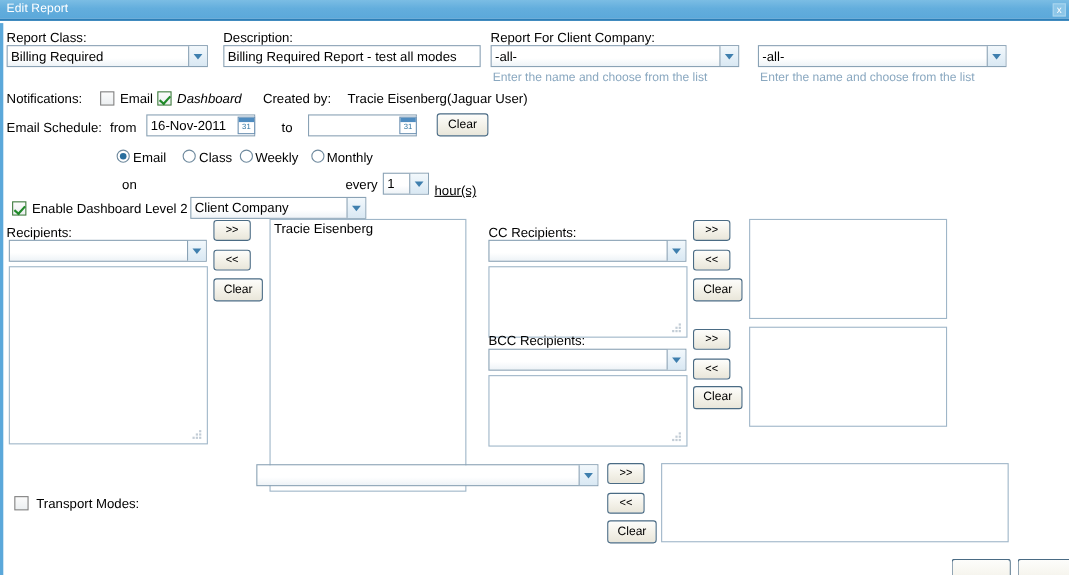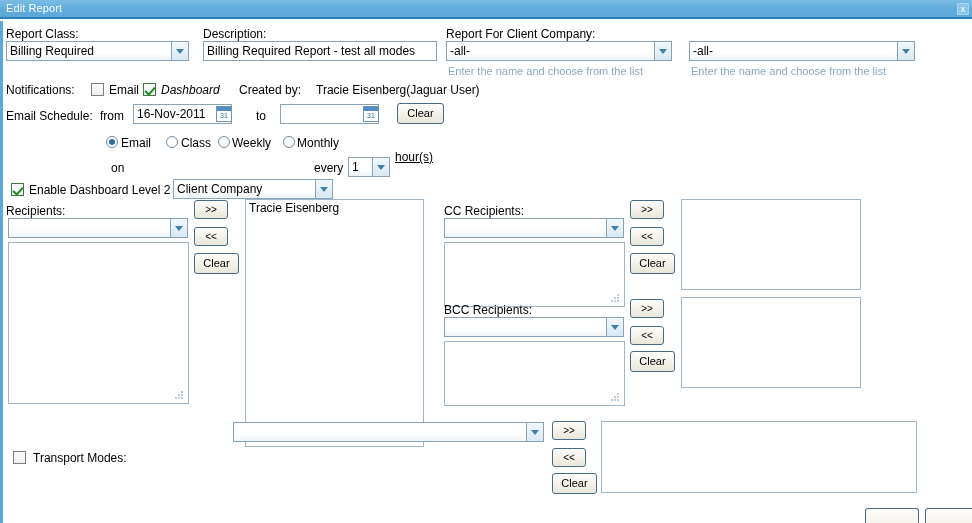--- a/index.html
+++ b/index.html
@@ -313,21 +313,21 @@
 
     <div class="rd" style="left:280px; top:115px;"></div>
     <div class="lbl" style="left:294px; top:115px;">Monthly</div>
 
     <div class="lbl" style="left:108px; top:140px;">on</div>
     <div class="lbl" style="left:311px; top:140px;">every</div>
     <div class="combo" style="left:345px; top:136px; width:42px;">
       <span class="cval" style="width:22px;">1</span>
       <span class="carrow"></span>
     </div>
-    <div class="lbl" style="left:392px; top:129px;text-decoration:underline;">hour(s)</div>
+    <div class="lbl" style="left:392px; top:145px;text-decoration:underline;">hour(s)</div>
 
     <div class="cb checked" style="left:8px; top:162px;"></div>
     <div class="lbl" style="left:26px; top:162px;">Enable Dashboard Level 2</div>
     <div class="combo" style="left:170px; top:158px; width:160px;">
       <span class="cval" style="width:158px;">Client Company</span>
       <span class="carrow"></span>
     </div>
 
     <div class="lbl" style="left:3px; top:183px;">Recipients:</div>
     <div class="combo" style="left:5px; top:197px; width:180px;">

